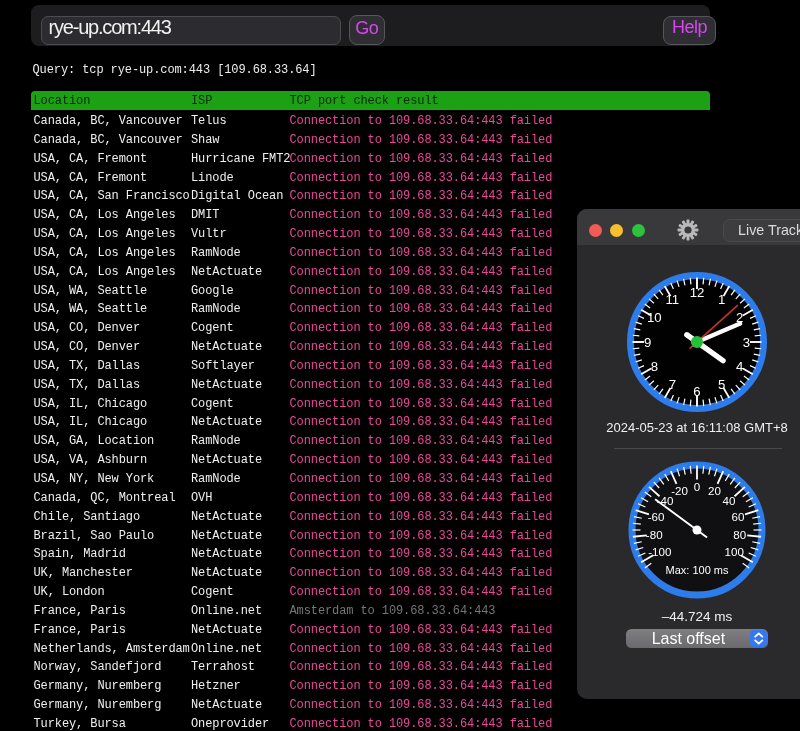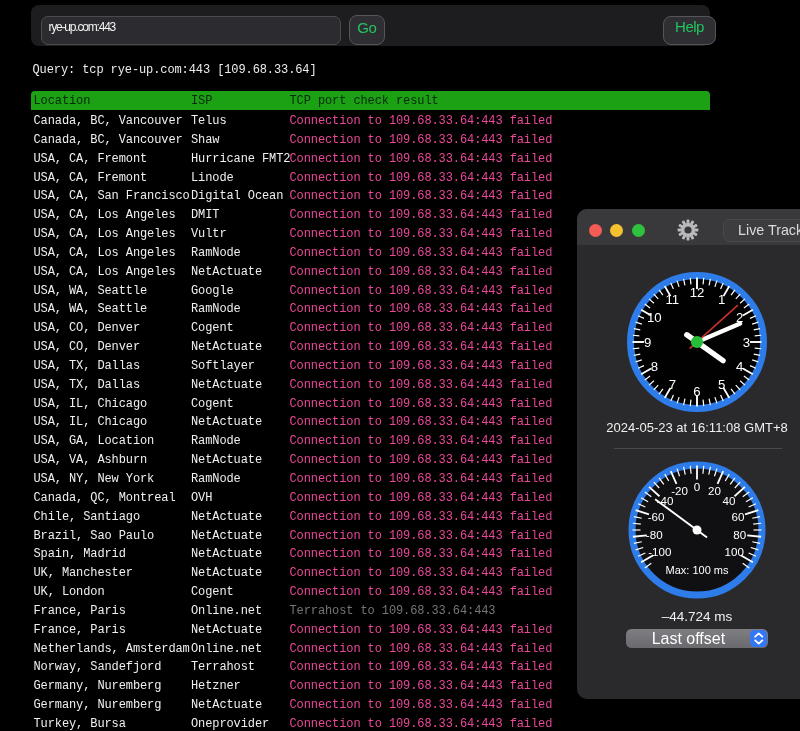--- a/index.html
+++ b/index.html
@@ -1,20 +1,20 @@
 <!DOCTYPE html>
 <html><head><meta charset="utf-8">
 <style>
 * { margin:0; padding:0; box-sizing:border-box; }
 html,body { width:800px; height:731px; background:#000; overflow:hidden; }
 body { position:relative; font-family:"Liberation Sans",sans-serif; }
 .mono { font-family:"Liberation Mono",monospace; font-weight:normal; font-size:12px; letter-spacing:-0.1px; }
 .topbar { position:absolute; left:31px; top:5px; width:679px; height:41px; background:#1d1d20; border-radius:8px; }
-.inp { position:absolute; left:9.5px; top:11px; width:300px; height:29px; background:#2b2b30; border:1.5px solid #4b4b52; border-radius:7px; color:#f2f2f2; font-size:12px; letter-spacing:-1.2px; line-height:20px; padding-left:7px; }
-.btn { position:absolute; background:#2e2e33; border:1.5px solid #55555b; border-radius:8px; color:#22c55e; font-size:15px; letter-spacing:-0.5px; text-align:center; }
+.inp { position:absolute; left:9.5px; top:11px; width:300px; height:29px; background:#2b2b30; border:1.5px solid #4b4b52; border-radius:7px; color:#f2f2f2; font-size:20px; letter-spacing:-1.2px; line-height:20px; padding-left:7px; }
+.btn { position:absolute; background:#2e2e33; border:1.5px solid #55555b; border-radius:8px; color:#d946ef; font-size:18px; letter-spacing:-0.5px; text-align:center; }
 .go { left:317.5px; top:10px; width:36.5px; height:30px; line-height:24px; }
 .help { left:632px; top:10.5px; width:53px; height:29px; line-height:20px; }
 .query { position:absolute; left:32.5px; top:63px; color:#ededed; }
 .tbl { position:absolute; left:31px; top:91px; width:679px; }
 .hdr { position:relative; height:18.6px; background:#1da114; border-radius:4px 4px 0 0; color:#05290a; }
 .row { position:relative; height:18.85px; color:#f0f0f0; }
 .c1 { position:absolute; left:2.5px; top:4.4px; white-space:pre; }
 .c2 { position:absolute; left:160px; top:4.4px; white-space:pre; }
 .c3 { position:absolute; left:258.5px; top:4.4px; white-space:pre; }
 .hdr .c1, .hdr .c2, .hdr .c3 { top:2.9px; }
@@ -176,21 +176,21 @@
       <span class="c3 red">Connection to 109.68.33.64:443 failed</span>
     </div>
 <div class="row">
       <span class="c1">UK, London</span>
       <span class="c2">Cogent</span>
       <span class="c3 red">Connection to 109.68.33.64:443 failed</span>
     </div>
 <div class="row">
       <span class="c1">France, Paris</span>
       <span class="c2">Online.net</span>
-      <span class="c3 gray">Terrahost to 109.68.33.64:443</span>
+      <span class="c3 gray">Amsterdam to 109.68.33.64:443</span>
     </div>
 <div class="row">
       <span class="c1">France, Paris</span>
       <span class="c2">NetActuate</span>
       <span class="c3 red">Connection to 109.68.33.64:443 failed</span>
     </div>
 <div class="row">
       <span class="c1">Netherlands, Amsterdam</span>
       <span class="c2">Online.net</span>
       <span class="c3 red">Connection to 109.68.33.64:443 failed</span>

